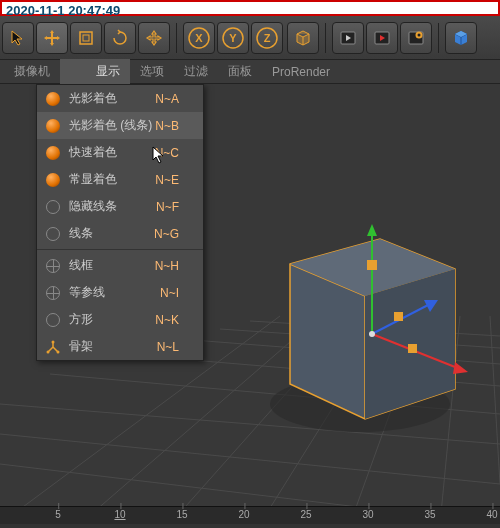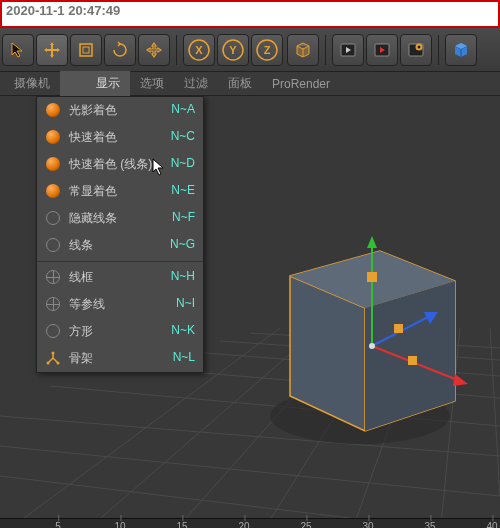--- a/index.html
+++ b/index.html
@@ -1,36 +1,36 @@
 <!DOCTYPE html>
 <html><head>
 <meta charset="utf-8">
 <style>
   * { margin: 0; padding: 0; box-sizing: border-box; font-family: Arial, sans-serif; }
   body { width: 500px; height: 528px; background: #333; overflow: hidden; position: relative; }
   
-  .timestamp-bar { background: #fff; border: 2px solid #c00; padding: 1px 4px; font-size: 13px; font-weight: bold; color: #737373; height: 28px; }
+  .timestamp-bar { background: #fff; border: 2px solid #c00; padding: 1px 4px; font-size: 13px; font-weight: bold; color: #0c4a6e; height: 16px; }
   
   .toolbar { background: linear-gradient(#4a4a4a, #3a3a3a); height: 44px; display: flex; align-items: center; padding: 0 2px; gap: 4px; border-bottom: 1px solid #222; }
   .tool-group { display: flex; gap: 2px; }
   .tool-btn { width: 32px; height: 32px; background: linear-gradient(#5a5a5a, #444); border: 1px solid #222; border-radius: 4px; display: flex; align-items: center; justify-content: center; cursor: pointer; }
   .tool-btn.active { background: linear-gradient(#6a6a6a, #555); }
   .divider-v { width: 1px; height: 30px; background: #222; margin: 0 2px; }
   
   .menu-bar { background: #3a3a3a; height: 24px; display: flex; align-items: center; padding: 0 4px; gap: 0; font-size: 12px; color: #999; border-bottom: 1px solid #222; }
   .menu-item { padding: 4px 10px; cursor: pointer; text-align: center; }
   .menu-item.active { background: #555; color: #ddd; padding-left: 36px; }
   
   .viewport { position: relative; width: 500px; height: 440px; background: #383838; overflow: hidden; }
   
   .dropdown { position: absolute; top: 0; left: 36px; width: 168px; background: #4a4a4a; border: 1px solid #222; box-shadow: 2px 2px 6px rgba(0,0,0,0.5); z-index: 10; font-size: 12px; }
-  .dd-item { display: flex; padding: 5px 8px; color: #ccc; cursor: pointer; position: relative; }
+  .dd-item { display: flex; align-items: center; padding: 5px 8px; color: #ccc; cursor: pointer; position: relative; }
   .dd-item.highlighted { background: #5a5a5a; }
   .dd-item .dd-icon { width: 16px; height: 16px; margin-right: 8px; display: flex; align-items: center; justify-content: center; }
-  .dd-item .dd-short { position: absolute; right: 8px; color: #5eead4; }
+  .dd-item .dd-short { position: absolute; right: 24px; color: #fdba74; }
   .dd-sep { height: 1px; background: #333; margin: 2px 0; }
   
   .sphere-icon { width: 14px; height: 14px; border-radius: 50%; }
   .sphere-orange { background: radial-gradient(circle at 35% 30%, #ffb060, #e07000 60%, #803800); }
   .sphere-gray { width: 14px; height: 14px; border-radius: 50%; border: 1px solid #888; background: transparent; }
   .sphere-wire { width: 14px; height: 14px; border-radius: 50%; border: 1px solid #888; position: relative; }
   .sphere-wire::before { content: ''; position: absolute; left: 0; right: 0; top: 50%; height: 1px; background: #888; }
   .sphere-wire::after { content: ''; position: absolute; top: 0; bottom: 0; left: 50%; width: 1px; background: #888; }
   
   .ruler-bottom { position: absolute; bottom: 0; left: 0; right: 0; height: 18px; background: #2a2a2a; display: flex; align-items: center; font-size: 10px; color: #aaa; border-top: 1px solid #111; }
@@ -190,33 +190,33 @@
 
   <div class="dropdown">
     <div id="dd-list-1">
         <div class="dd-item">
           <span class="dd-icon">
             <div class="sphere-icon sphere-orange"></div>
           </span>
           <span>光影着色</span>
           <span class="dd-short">N~A</span>
         </div>
+        <div class="dd-item highlighted">
+          <span class="dd-icon">
+            <div class="sphere-icon sphere-orange"></div>
+          </span>
+          <span>光影着色 (线条)</span>
+          <span class="dd-short">N~B</span>
+        </div>
         <div class="dd-item">
           <span class="dd-icon">
             <div class="sphere-icon sphere-orange"></div>
           </span>
           <span>快速着色</span>
           <span class="dd-short">N~C</span>
-        </div>
-        <div class="dd-item">
-          <span class="dd-icon">
-            <div class="sphere-icon sphere-orange"></div>
-          </span>
-          <span>快速着色 (线条)</span>
-          <span class="dd-short">N~D</span>
         </div>
         <div class="dd-item">
           <span class="dd-icon">
             <div class="sphere-icon sphere-orange"></div>
           </span>
           <span>常显着色</span>
           <span class="dd-short">N~E</span>
         </div>
         <div class="dd-item">
           <span class="dd-icon">

